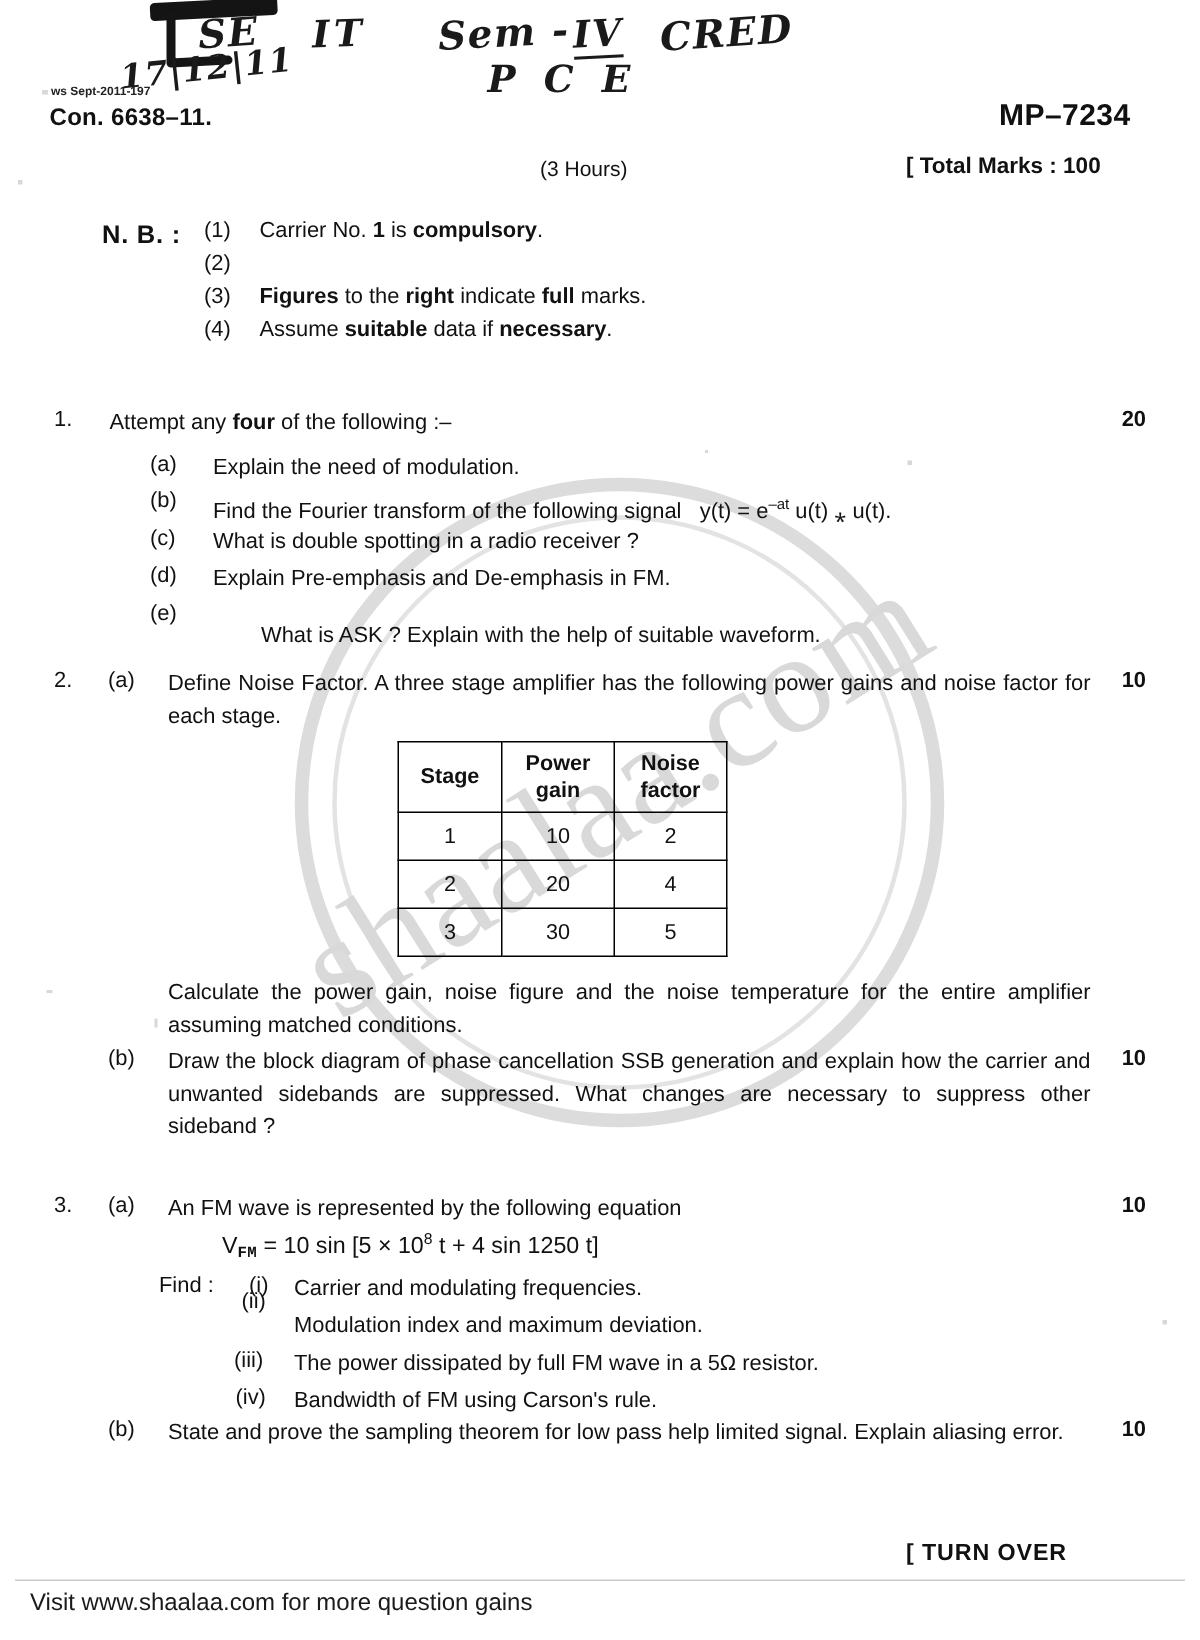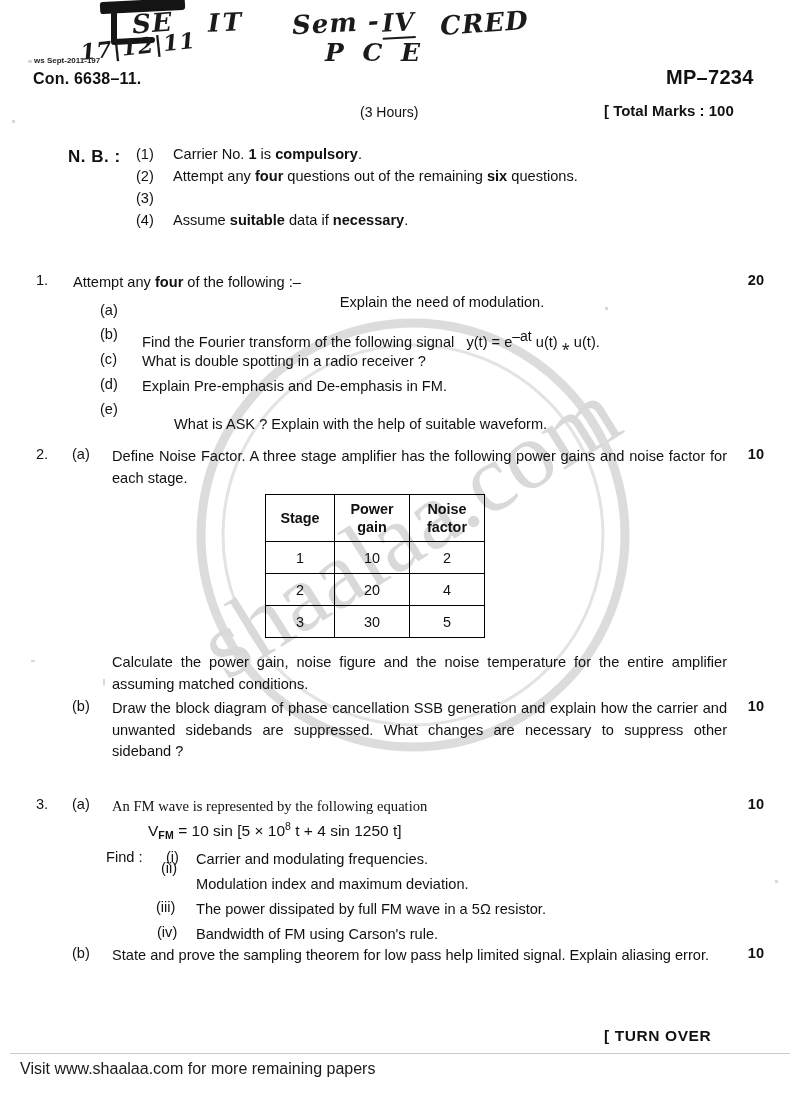--- a/index.html
+++ b/index.html
@@ -147,25 +147,25 @@
   #gain-table th { height: 46px; width: 74px; line-height: 18px; }
   #gain-table th.stage-h { width: 68px; vertical-align: middle; }
   #gain-table td { height: 31px; font-weight: 400; }
   #gain-table th .two-line { display: block; }
 
   
   #fm-eq {
     position: absolute; left: 148px; top: 820px;
     font-size: 15.5px; z-index: 3; white-space: nowrap;
   }
-  #fm-eq .sub { font-size: 10.5px; vertical-align: -3px; font-weight: 700; letter-spacing: 0.2px;}
+  #fm-eq .sub { font-size: 10.5px; vertical-align: -3px; font-weight: 700; letter-spacing: 0.2px; font-family: Liberation Mono, monospace;}
   #fm-eq .sup { font-size: 10.5px; vertical-align: 6px; }
   #fm-eq .vlabel { font-weight: 400; }
 
-  .sup { font-size: 14px; vertical-align: 6px; }
+  .sup { font-size: 10px; vertical-align: 6px; }
   .sub { font-size: 10px; vertical-align: -3px; }
 
   
   #turn-over {
     left: 604px; top: 1027px;
     font-size: 15.5px; font-weight: 700; letter-spacing: 0.6px;
   }
   #rule {
     position: absolute; left: 10px; top: 1053px;
     width: 780px; height: 1px; background: #c9c9c9; z-index: 3;
@@ -213,39 +213,39 @@
 
     <div class="nb-block">
       <div class="nb-label">N. B. :</div>
       <ul class="nb-list">
         <li class="nb-item">
           <span class="nb-num">(1)</span>
           <span class="nb-text"><span>Carrier No. </span><b>1</b><span> is </span><b>compulsory</b><span>.</span></span>
         </li>
         <li class="nb-item">
           <span class="nb-num">(2)</span>
-          <span class="nb-text"><span>Attempt any </span><b>four</b><span> questions out of the remaining </span><b>six</b><span> questions.</span></span>
         </li>
         <li class="nb-item">
           <span class="nb-num">(3)</span>
+          <span class="nb-text"><b>Figures</b><span> to the </span><b>right</b><span> indicate </span><b>full</b><span> marks.</span></span>
         </li>
         <li class="nb-item">
           <span class="nb-num">(4)</span>
           <span class="nb-text"><span>Assume </span><b>suitable</b><span> data if </span><b>necessary</b><span>.</span></span>
         </li>
       </ul>
     </div>
 
     <div class="q" style="top:272px;">
       <span class="q-num" style="left:36px; top:0;">1.</span>
       <span class="q-body" style="left:73px; top:0; width:600px;">Attempt any <b>four</b> of the following :–</span>
       <span class="marks" style="top:0;">20</span>
 
       <span class="q-sub" style="left:100px; top:30px;">(a)</span>
-      <span class="q-body" style="left:142px; top:20px; width:600px;text-align:center;">Explain the need of modulation.</span>
+      <span class="q-body" style="left:142px; top:30px; width:600px;">Explain the need of modulation.</span>
 
       <span class="q-sub" style="left:100px; top:54px;">(b)</span>
       <span class="q-body" style="left:142px; top:54px; width:620px; white-space:nowrap;">Find the Fourier transform of the following signal&nbsp;&nbsp; y(t) = e<span class="sup">–at</span> u(t) ⁎ u(t).</span>
 
       <span class="q-sub" style="left:100px; top:79px;">(c)</span>
       <span class="q-body" style="left:142px; top:79px; width:600px;">What is double spotting in a radio receiver ?</span>
 
       <span class="q-sub" style="left:100px; top:104px;">(d)</span>
       <span class="q-body" style="left:142px; top:104px; width:600px;">Explain Pre-emphasis and De-emphasis in FM.</span>
 
@@ -266,21 +266,21 @@
 
     <div class="q" style="top:698px;">
       <span class="q-sub" style="left:72px; top:0;">(b)</span>
       <span class="q-body justify" style="left:112px; top:0; width:615px;">Draw the block diagram of phase cancellation SSB generation and explain how the carrier and unwanted sidebands are suppressed. What changes are necessary to suppress other sideband ?</span>
       <span class="marks" style="top:0;">10</span>
     </div>
 
     <div class="q" style="top:796px;">
       <span class="q-num" style="left:36px; top:0;">3.</span>
       <span class="q-sub" style="left:72px; top:0;">(a)</span>
-      <span class="q-body" style="left:112px; top:0; width:600px;font-family:Liberation Serif, serif;">An FM wave is represented by the following equation</span>
+      <span class="q-body" style="left:112px; top:0; width:600px;">An FM wave is represented by the following equation</span>
       <span class="marks" style="top:0;">10</span>
 
       <span class="q-sub" style="left:106px; top:53px;">Find :</span>
       <span class="q-sub" style="left:166px; top:53px;">(i)</span>
       <span class="q-body" style="left:196px; top:53px; width:540px;">Carrier and modulating frequencies.</span>
 
       <span class="q-sub" style="left:161px; top:64px;">(ii)</span>
       <span class="q-body" style="left:196px; top:78px; width:540px;">Modulation index and maximum deviation.</span>
 
       <span class="q-sub" style="left:156px; top:103px;">(iii)</span>
@@ -330,21 +330,21 @@
       <tr>
         <td>3</td>
         <td>30</td>
         <td>5</td>
       </tr>
     </tbody>
   </table>
 
   <div class="layer" id="turn-over">[ TURN OVER</div>
   <div id="rule"></div>
-  <div class="layer" id="visit">Visit www.shaalaa.com for more remaining papers</div>
+  <div class="layer" id="visit">Visit www.shaalaa.com for more question gains</div>
 
   <div class="speck" style="left:12px; top:120px; width:3px; height:3px;"></div>
   <div class="speck" style="left:28px; top:60px; width:4px; height:3px;"></div>
   <div class="speck" style="left:605px; top:307px; width:3px; height:3px;"></div>
   <div class="speck" style="left:470px; top:300px; width:2px; height:2px;"></div>
   <div class="speck" style="left:31px; top:660px; width:4px; height:2px;"></div>
   <div class="speck" style="left:103px; top:679px; width:2px; height:6px;"></div>
   <div class="speck" style="left:775px; top:880px; width:3px; height:3px;"></div>
 </div>
 

